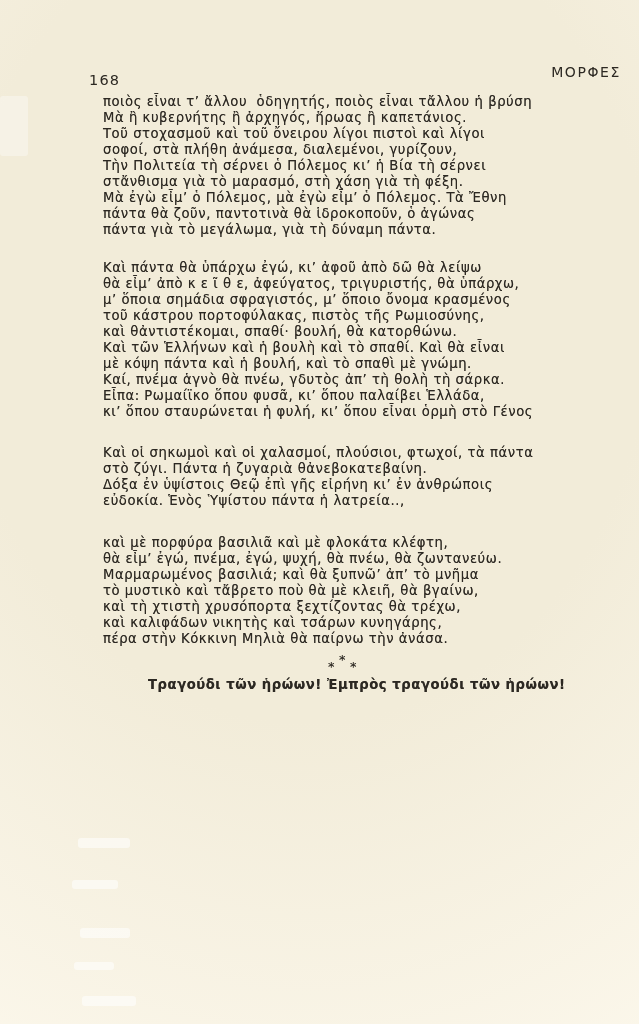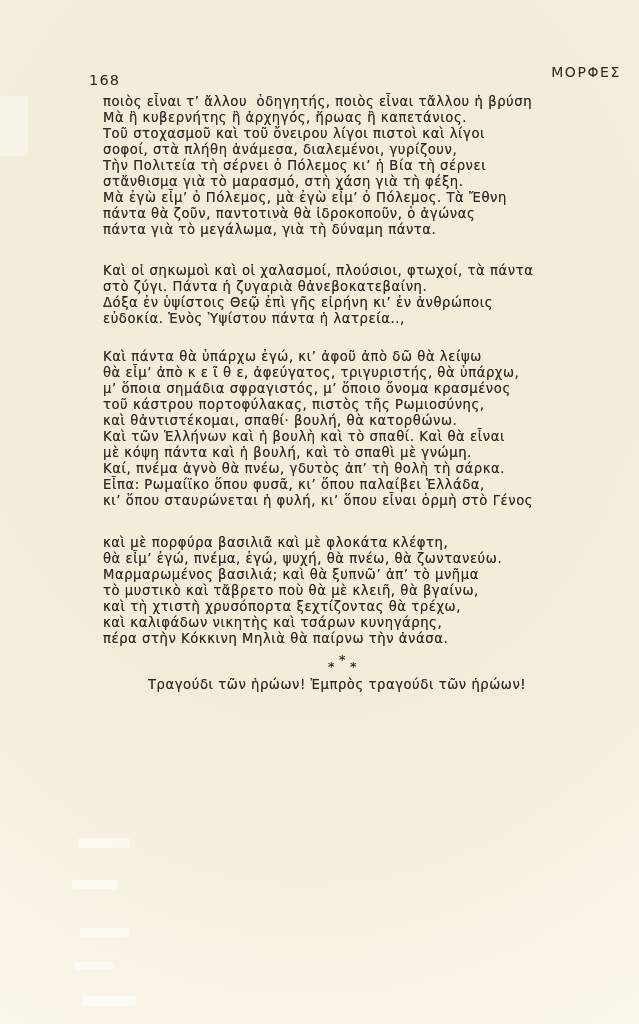--- a/index.html
+++ b/index.html
@@ -41,21 +41,21 @@
     position:relative; height:18px; width:34px;
     margin:8px 0 0 225px;
   }
   .ast {
     position:absolute; font-size:13px; line-height:10px;
     text-shadow:0 0 0.5px rgba(44,40,34,0.55);
   }
   .ast-left  { left:0;  top:7px; }
   .ast-mid   { left:11px; top:0; }
   .ast-right { left:22px; top:7px; }
-  .closing { margin:4px 0 12px 45px; }
+  .closing { margin:4px 0 12px 45px;font-weight:bold; }
   .artifact {
     position:absolute; background:rgba(255,255,255,0.55);
     border-radius:3px; pointer-events:none;
   }
   .a1 { left:78px;  top:838px;  width:52px; height:10px; }
   .a2 { left:72px;  top:880px;  width:46px; height:9px;  }
   .a3 { left:80px;  top:928px;  width:50px; height:10px; }
   .a4 { left:74px;  top:962px;  width:40px; height:8px;  }
   .a5 { left:82px;  top:996px;  width:54px; height:10px; }
   .a6 { left:0px;   top:96px;   width:28px; height:60px; background:rgba(255,255,255,0.35); }
@@ -81,38 +81,38 @@
       <div class="line">Τὴν Πολιτεία τὴ σέρνει ὁ Πόλεμος κι’ ἡ Βία τὴ σέρνει</div>
       <div class="line">στἄνθισμα γιὰ τὸ μαρασμό, στὴ χάση γιὰ τὴ φέξη.</div>
     </div>
 
     <div class="stanza">
       <div class="line">Μὰ ἐγὼ εἶμ’ ὁ Πόλεμος, μὰ ἐγὼ εἶμ’ ὁ Πόλεμος. Τὰ Ἔθνη</div>
       <div class="line">πάντα θὰ ζοῦν, παντοτινὰ θὰ ἱδροκοποῦν, ὁ ἀγώνας</div>
       <div class="line">πάντα γιὰ τὸ μεγάλωμα, γιὰ τὴ δύναμη πάντα.</div>
     </div>
 
-    <div class="stanza mt-a">
-      <div class="line">Καὶ οἱ σηκωμοὶ καὶ οἱ χαλασμοί, πλούσιοι, φτωχοί, τὰ πάντα</div>
-      <div class="line">στὸ ζύγι. Πάντα ἡ ζυγαριὰ θἀνεβοκατεβαίνη.</div>
-      <div class="line">Δόξα ἐν ὑψίστοις Θεῷ ἐπὶ γῆς εἰρήνη κι’ ἐν ἀνθρώποις</div>
-      <div class="line">εὐδοκία. Ἑνὸς Ὑψίστου πάντα ἡ λατρεία..,</div>
-    </div>
-
     <div class="stanza mt-b">
       <div class="line">Καὶ πάντα θὰ ὑπάρχω ἐγώ, κι’ ἀφοῦ ἀπὸ δῶ θὰ λείψω</div>
       <div class="line">θὰ εἶμ’ ἀπὸ κ ε ῖ θ ε, ἀφεύγατος, τριγυριστής, θὰ ὑπάρχω,</div>
       <div class="line">μ’ ὅποια σημάδια σφραγιστός, μ’ ὅποιο ὄνομα κρασμένος</div>
       <div class="line">τοῦ κάστρου πορτοφύλακας, πιστὸς τῆς Ρωμιοσύνης,</div>
       <div class="line">καὶ θἀντιστέκομαι, σπαθί· βουλή, θὰ κατορθώνω.</div>
       <div class="line">Καὶ τῶν Ἑλλήνων καὶ ἡ βουλὴ καὶ τὸ σπαθί. Καὶ θὰ εἶναι</div>
       <div class="line">μὲ κόψη πάντα καὶ ἡ βουλή, καὶ τὸ σπαθὶ μὲ γνώμη.</div>
       <div class="line">Καί, πνέμα ἁγνὸ θὰ πνέω, γδυτὸς ἀπ’ τὴ θολὴ τὴ σάρκα.</div>
       <div class="line">Εἶπα: Ρωμαίϊκο ὅπου φυσᾶ, κι’ ὅπου παλαίβει Ἑλλάδα,</div>
       <div class="line">κι’ ὅπου σταυρώνεται ἡ φυλή, κι’ ὅπου εἶναι ὁρμὴ στὸ Γένος</div>
+    </div>
+
+    <div class="stanza mt-a">
+      <div class="line">Καὶ οἱ σηκωμοὶ καὶ οἱ χαλασμοί, πλούσιοι, φτωχοί, τὰ πάντα</div>
+      <div class="line">στὸ ζύγι. Πάντα ἡ ζυγαριὰ θἀνεβοκατεβαίνη.</div>
+      <div class="line">Δόξα ἐν ὑψίστοις Θεῷ ἐπὶ γῆς εἰρήνη κι’ ἐν ἀνθρώποις</div>
+      <div class="line">εὐδοκία. Ἑνὸς Ὑψίστου πάντα ἡ λατρεία..,</div>
     </div>
 
     <div class="stanza mt-c">
       <div class="line">καὶ μὲ πορφύρα βασιλιᾶ καὶ μὲ φλοκάτα κλέφτη,</div>
       <div class="line">θὰ εἶμ’ ἐγώ, πνέμα, ἐγώ, ψυχή, θὰ πνέω, θὰ ζωντανεύω.</div>
     </div>
 
     <div class="stanza">
       <div class="line">Μαρμαρωμένος βασιλιά; καὶ θὰ ξυπνῶ’ ἀπ’ τὸ μνῆμα</div>
       <div class="line">τὸ μυστικὸ καὶ τἄβρετο ποὺ θὰ μὲ κλειῆ, θὰ βγαίνω,</div>

